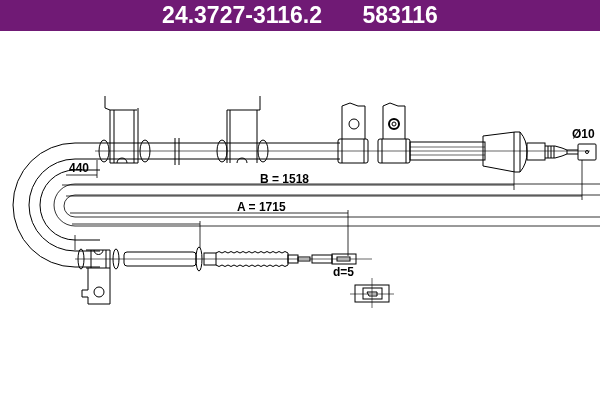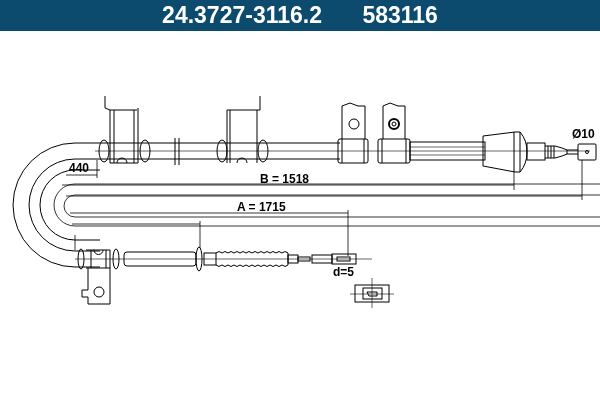--- a/index.html
+++ b/index.html
@@ -1,17 +1,17 @@
 <!DOCTYPE html>
 <html><head>
 <meta charset="utf-8">
 <style>
   html, body { margin: 0; padding: 0; background: #ffffff; }
   body { width: 600px; height: 400px; position: relative; overflow: hidden; font-family: "Liberation Sans", sans-serif; }
-  .header { position: absolute; left: 0; top: 0; width: 600px; height: 31px; background: #0c4a6e; color: #fff;
+  .header { position: absolute; left: 0; top: 0; width: 600px; height: 31px; background: #701a75; color: #fff;
             font-family: "Liberation Sans", sans-serif; font-weight: bold; font-size: 23px; line-height: 31px; text-align: center; }
   .header span { display: inline-block; }
   .header .pn { margin-right: 34px; }
   svg { position: absolute; left: 0; top: 0; }
   .dimtxt { font-family: "Liberation Sans", sans-serif; font-weight: bold; font-size: 12px; fill: #000; }
 </style>
 </head>
 <body>
 
 <div class="header">

